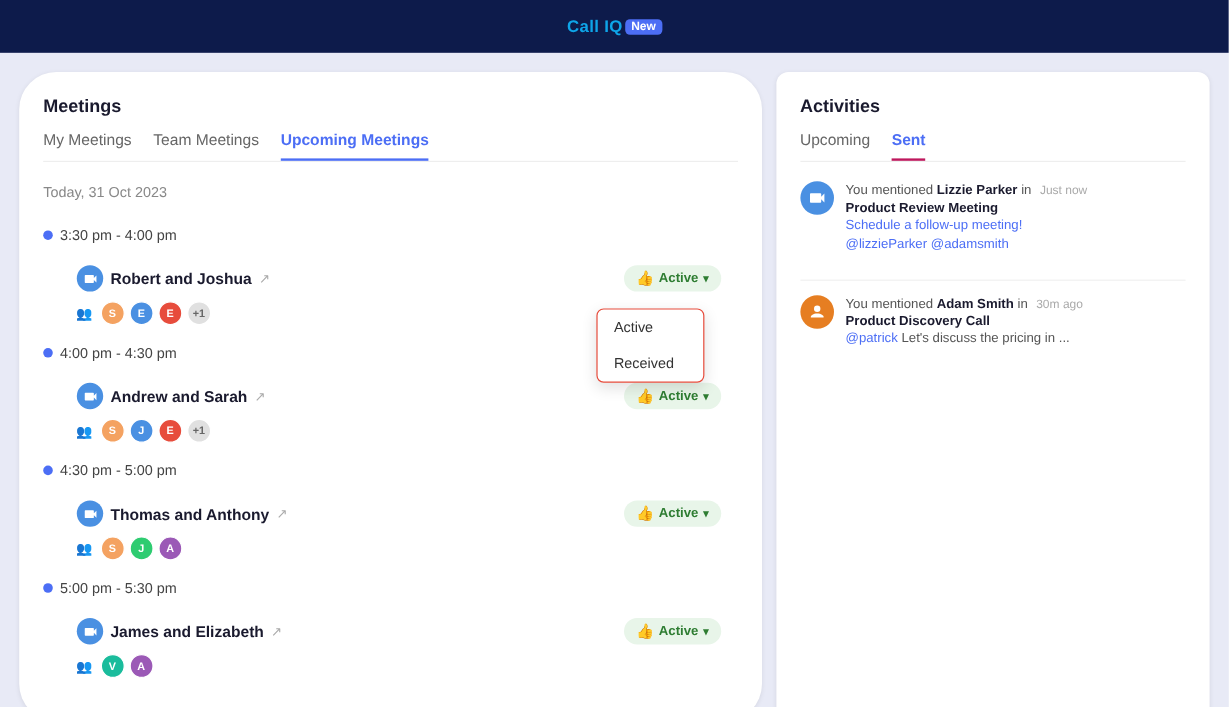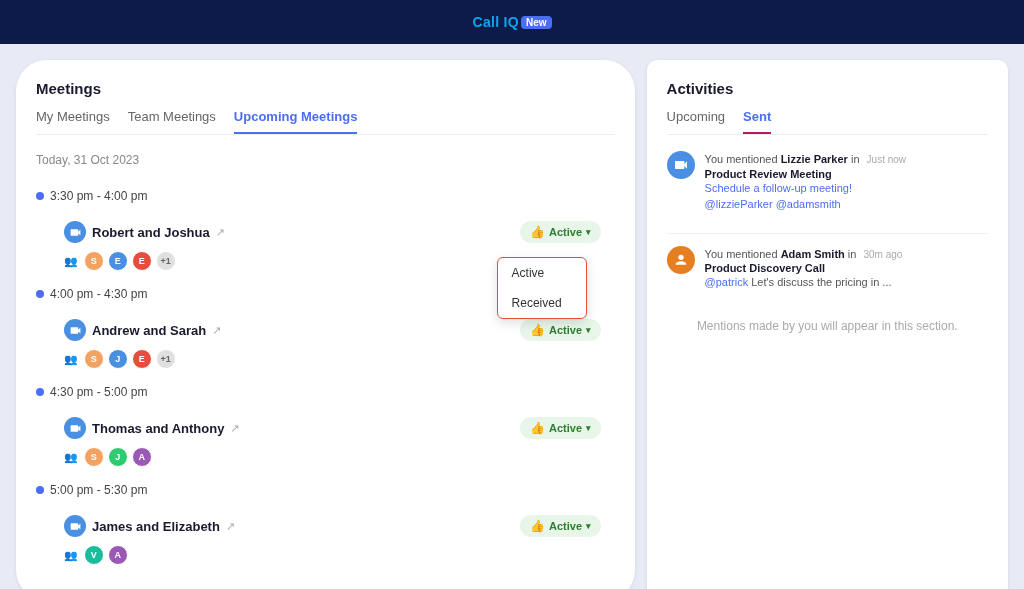--- a/index.html
+++ b/index.html
@@ -477,15 +477,14 @@
           You mentioned <strong>Adam Smith</strong> in
           <span class="act-time">30m ago</span>
         </div>
         <div class="act-meeting">Product Discovery Call</div>
         <div class="act-text">
           <a href="#">@patrick</a> Let's discuss the pricing in ...
         </div>
       </div>
     </div>
 
-    <div class="empty-note">Mentions made by you will appear in this section.</div>
   </div>
 </div>
 
 </body></html>

